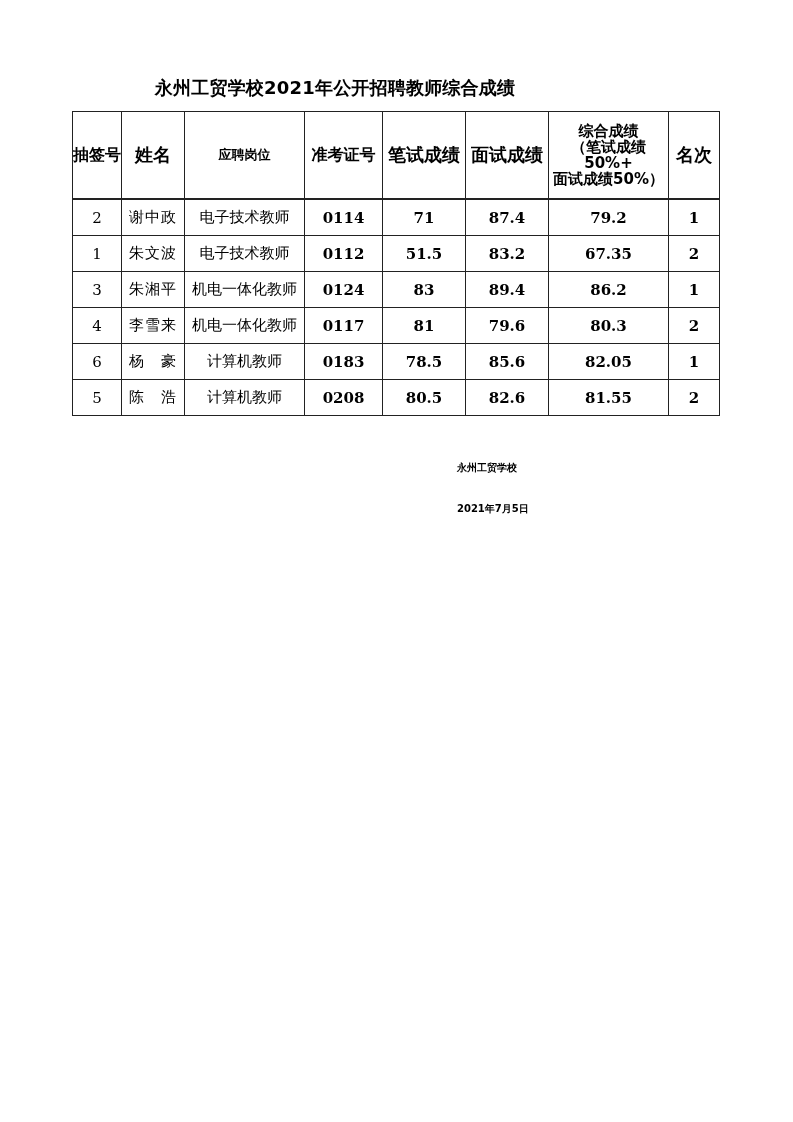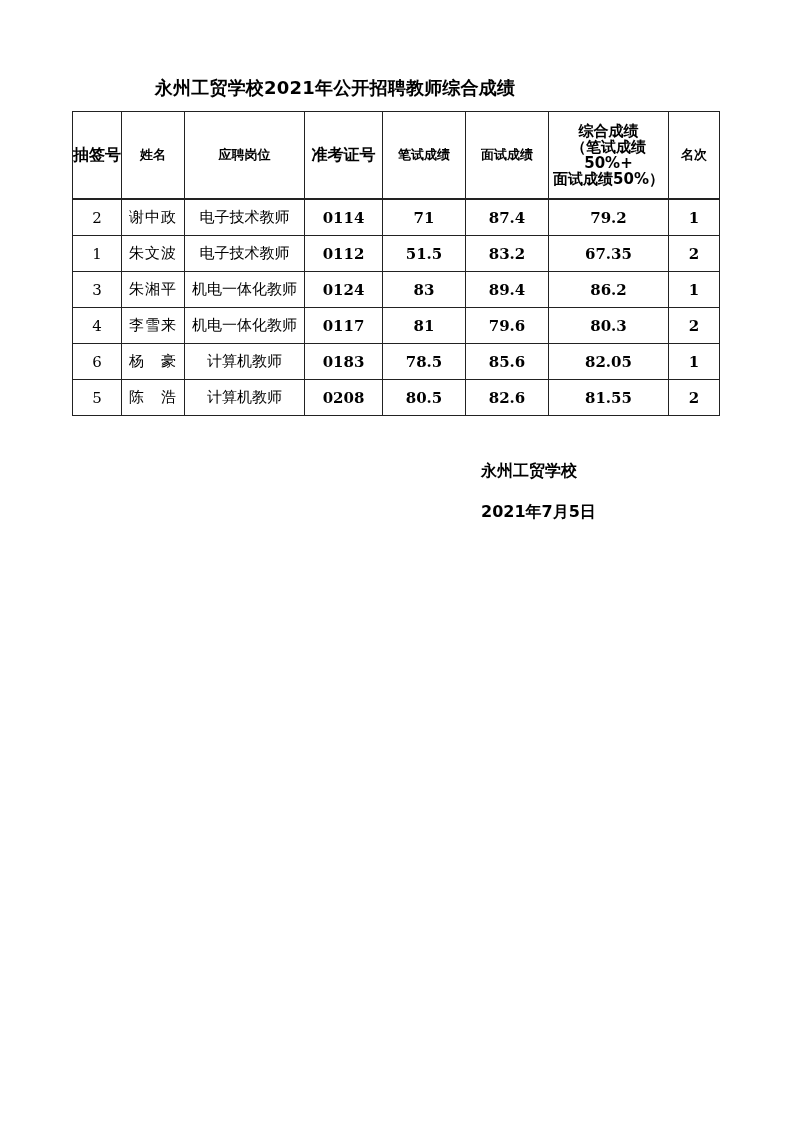--- a/index.html
+++ b/index.html
@@ -1,29 +1,29 @@
 <!DOCTYPE html>
 <html><head>
 <meta charset="utf-8">
 <style>
   html, body { margin: 0; padding: 0; background: #ffffff; }
   body { width: 793px; height: 1122px; position: relative; overflow: hidden; font-family: "DejaVu Serif", "Liberation Serif", serif; color: #000; }
   .title { position: absolute; left: 0; top: 76px; width: 670px; text-align: center; font-family: "DejaVu Sans", "Liberation Sans", sans-serif; font-weight: bold; font-size: 18px; letter-spacing: 0.2px; }
   table.grid { position: absolute; left: 72px; top: 111px; border-collapse: collapse; table-layout: fixed; }
   table.grid th, table.grid td { border: 1.5px solid #222; padding: 0; text-align: center; vertical-align: middle; overflow: hidden; white-space: nowrap; }
-  table.grid th { height: 86px; font-family: "DejaVu Sans", "Liberation Sans", sans-serif; font-weight: bold; font-size: 13px; }
+  table.grid th { height: 86px; font-family: "DejaVu Sans", "Liberation Sans", sans-serif; font-weight: bold; font-size: 18px; }
   table.grid th.small { font-size: 16px; }
   table.grid th.multi { white-space: normal; line-height: 16px; font-size: 15px; }
   table.grid thead tr { border-bottom: 2.5px solid #222; }
   table.grid td { height: 35px; font-size: 15px; }
   td.num { font-family: "DejaVu Serif", "Liberation Serif", serif; }
   td.bold { font-weight: bold; font-family: "DejaVu Serif", "Liberation Serif", serif; }
   td.name { font-size: 16px; letter-spacing: 1px; }
   td.post { font-size: 13.5px; }
-  .footer { position: absolute; font-family: "DejaVu Sans", "Liberation Sans", sans-serif; font-weight: bold; font-size: 16px; margin-left: 24px; }
+  .footer { position: absolute; font-family: "DejaVu Sans", "Liberation Sans", sans-serif; font-weight: bold; font-size: 10px; }
 </style>
 </head>
 <body>
 
 <div class="title">永州工贸学校2021年公开招聘教师综合成绩</div>
 
 <table class="grid">
   <colgroup>
     <col style="width:48px">
     <col style="width:63px">

